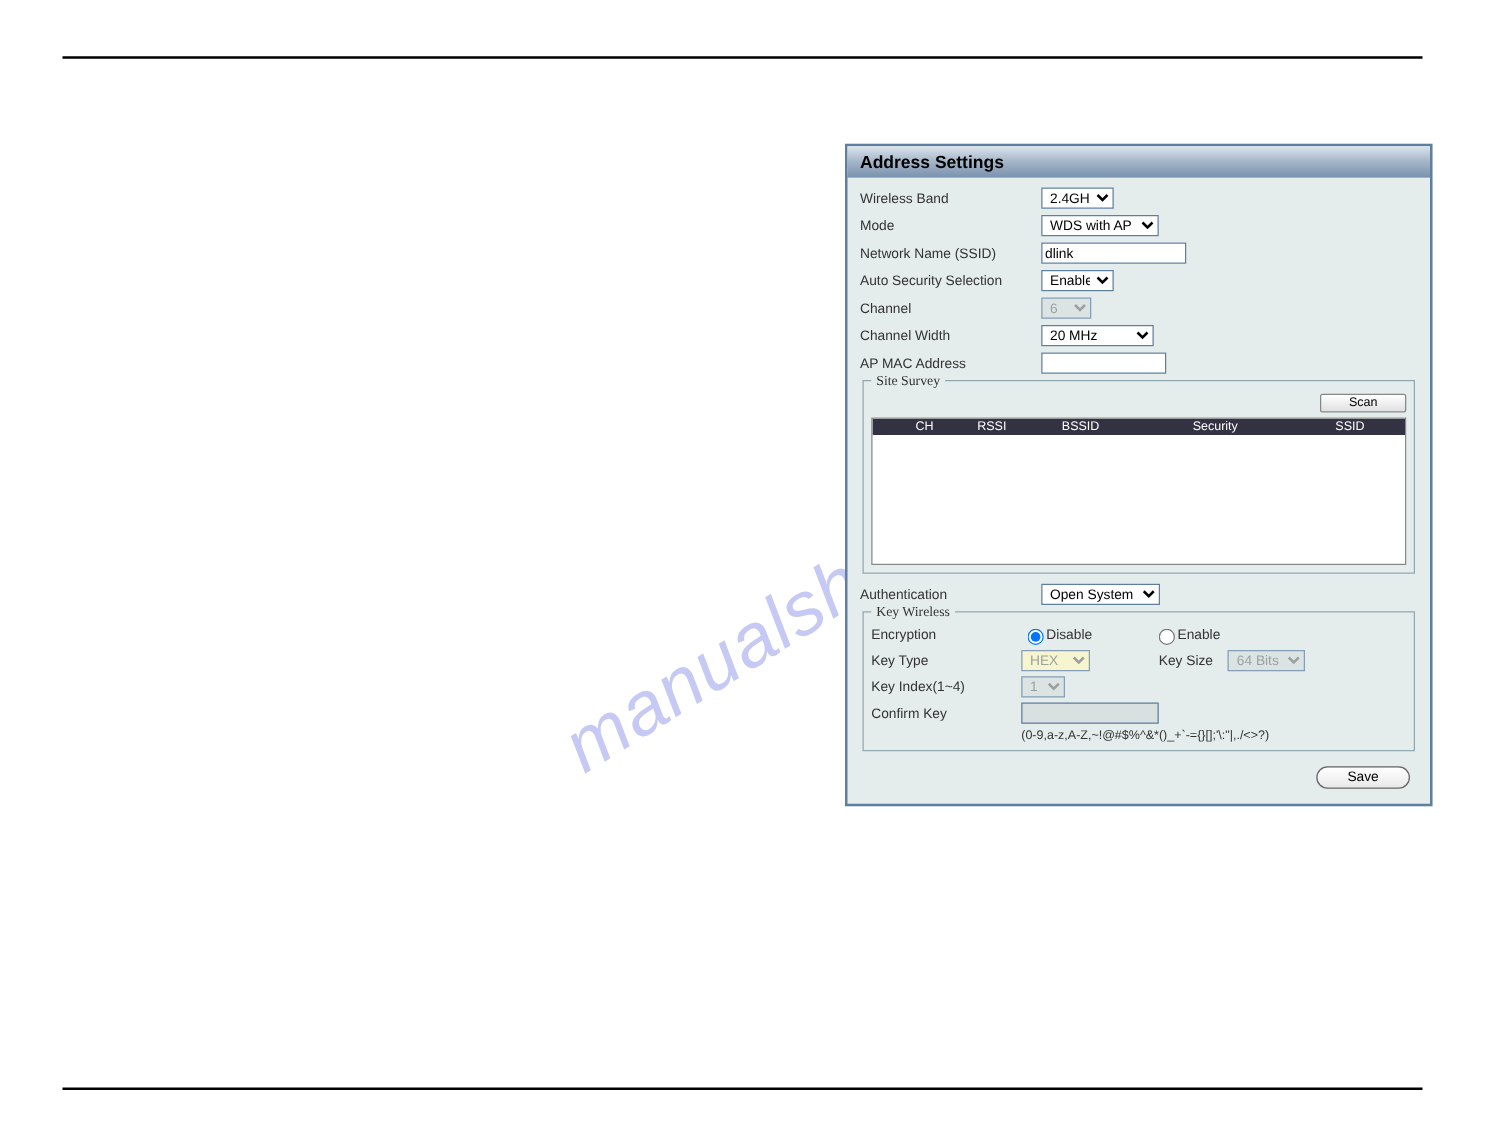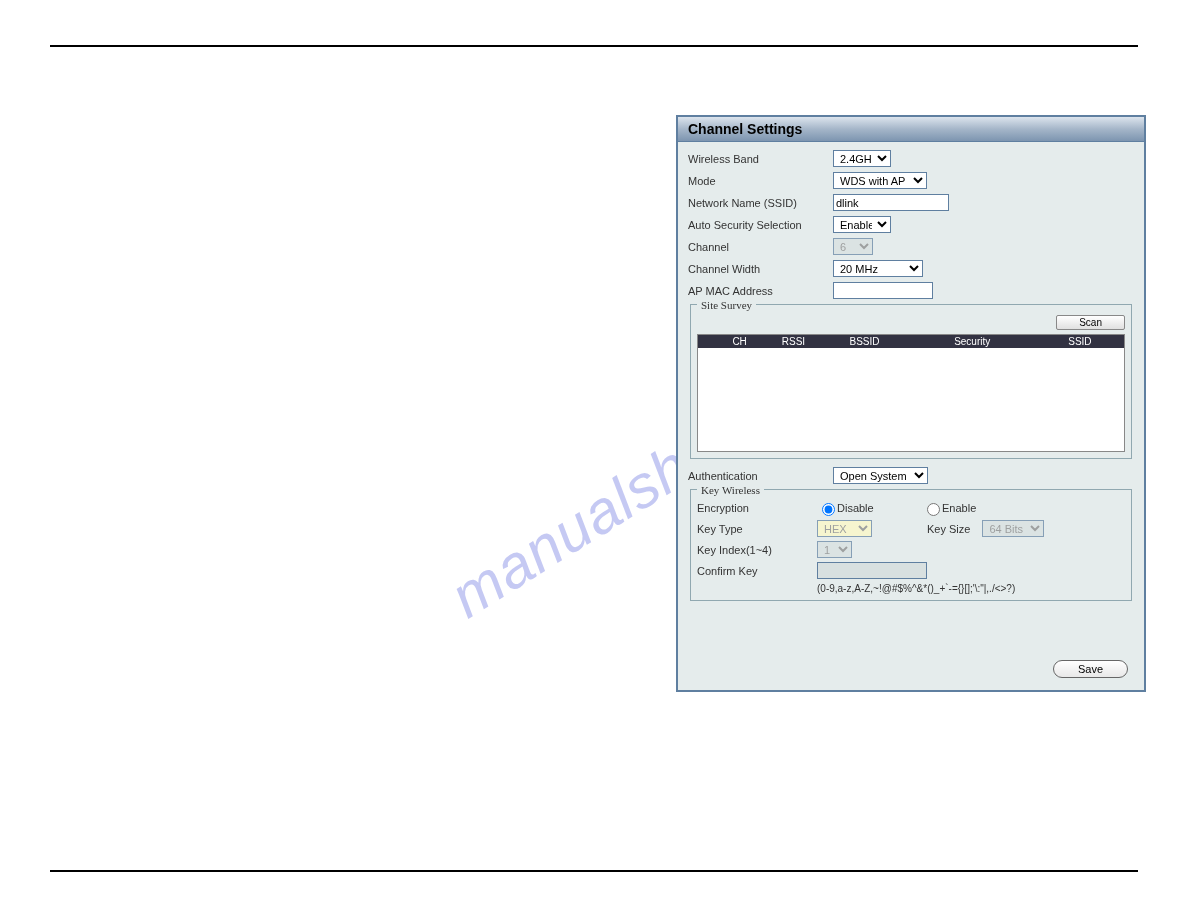--- a/index.html
+++ b/index.html
@@ -95,21 +95,20 @@
   .kt-input { width: 110px; }
   .hint { font-size: 10px; color: #333; margin-left: 120px; margin-top: 2px; }
   .save-row { text-align: right; padding: 4px 6px 8px 0; }
   .save-btn {
     font-size: 11px;
     padding: 2px 24px;
     border: 1px solid #666;
     background: linear-gradient(to bottom,#fff,#e8e8e8);
     border-radius: 12px;
     cursor: pointer;
-    margin-top: 47px;
   }
   .key-size-lbl { margin-left: 55px; margin-right: 12px; }
   .watermark {
     position: absolute;
     top: 440px;
     left: 420px;
     font-size: 60px;
     color: rgba(90, 100, 220, 0.35);
     transform: rotate(-32deg);
     transform-origin: center;
@@ -122,21 +121,21 @@
 </style>
 </head>
 <body>
 
 <div class="hr-top"></div>
 <div class="hr-bot"></div>
 
 <div class="watermark">manualshive.com</div>
 
 <div class="panel">
-  <div class="panel-header">Channel Settings</div>
+  <div class="panel-header">Address Settings</div>
 
   <div class="form-area">
 
     <div class="row">
       <span class="lbl">Wireless Band</span>
       <select style="width:58px;">
         <option>2.4GHz</option>
       </select>
     </div>
 

